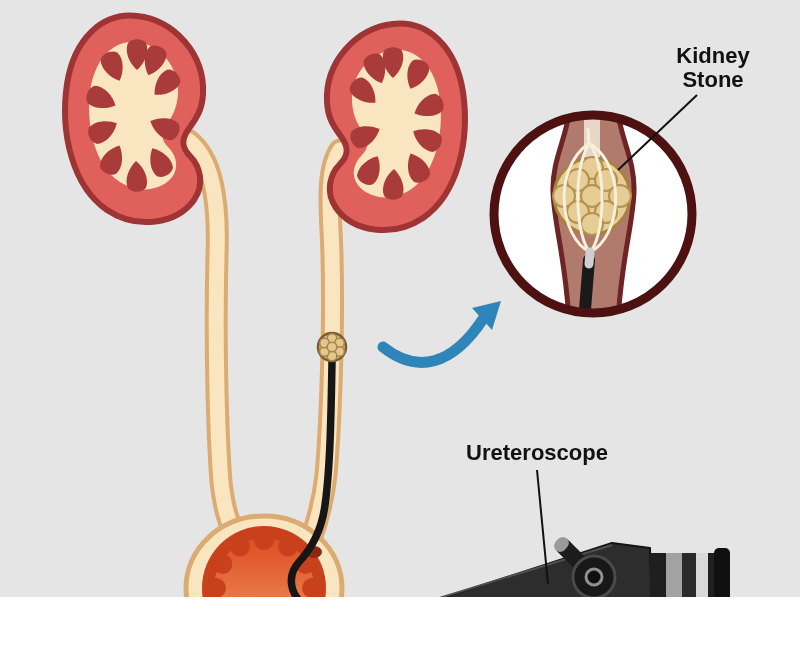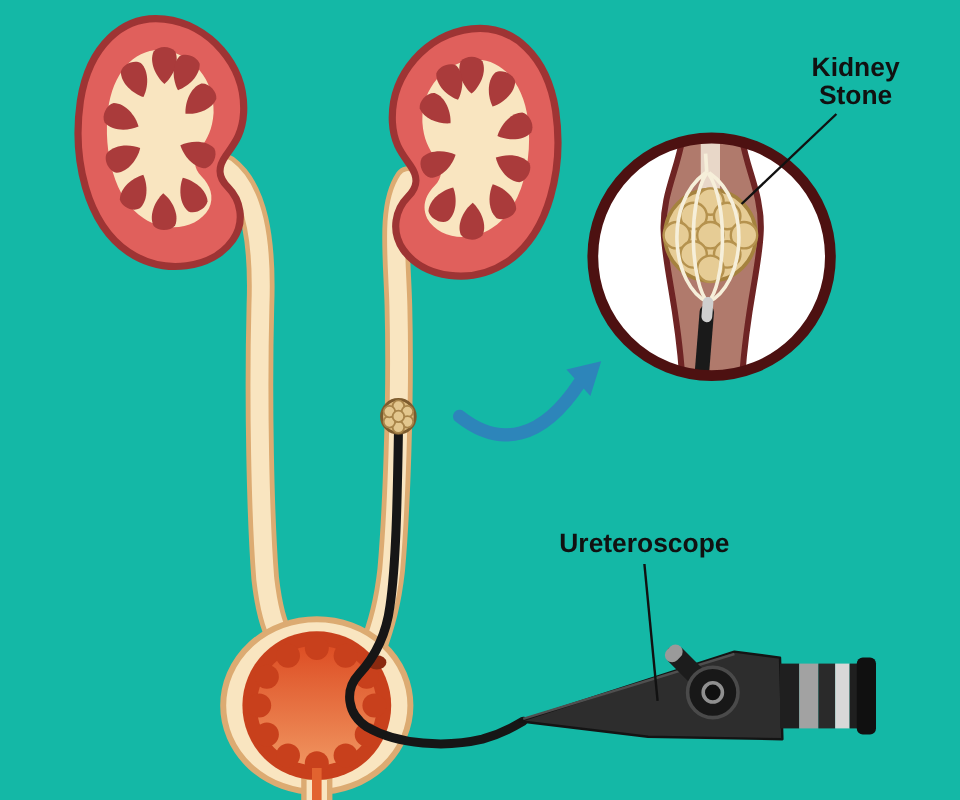--- a/index.html
+++ b/index.html
@@ -1,17 +1,17 @@
 <!DOCTYPE html>
 <html><head>
 <meta charset="utf-8">
 <title>Diagram</title>
 <style>
   html,body{margin:0;padding:0;background:#ffffff;}
-  .stage{position:relative;width:800px;height:667px;background:#14b8a6;overflow:hidden;}
+  .stage{position:relative;width:800px;height:597px;background:#e5e5e5;overflow:hidden;}
   svg{display:block;}
   text{font-family:"Liberation Sans",sans-serif;font-weight:700;fill:#111111;}
 </style>
 </head>
 <body>
 
 <div class="stage">
 <svg width="800" height="667" viewBox="0 0 800 667">
   <defs>
     <path id="petal" d="M -9,0 C -13,9 -7,21 0,27 C 7,21 13,9 9,0 C 5,-5 -5,-5 -9,0 Z"></path>

